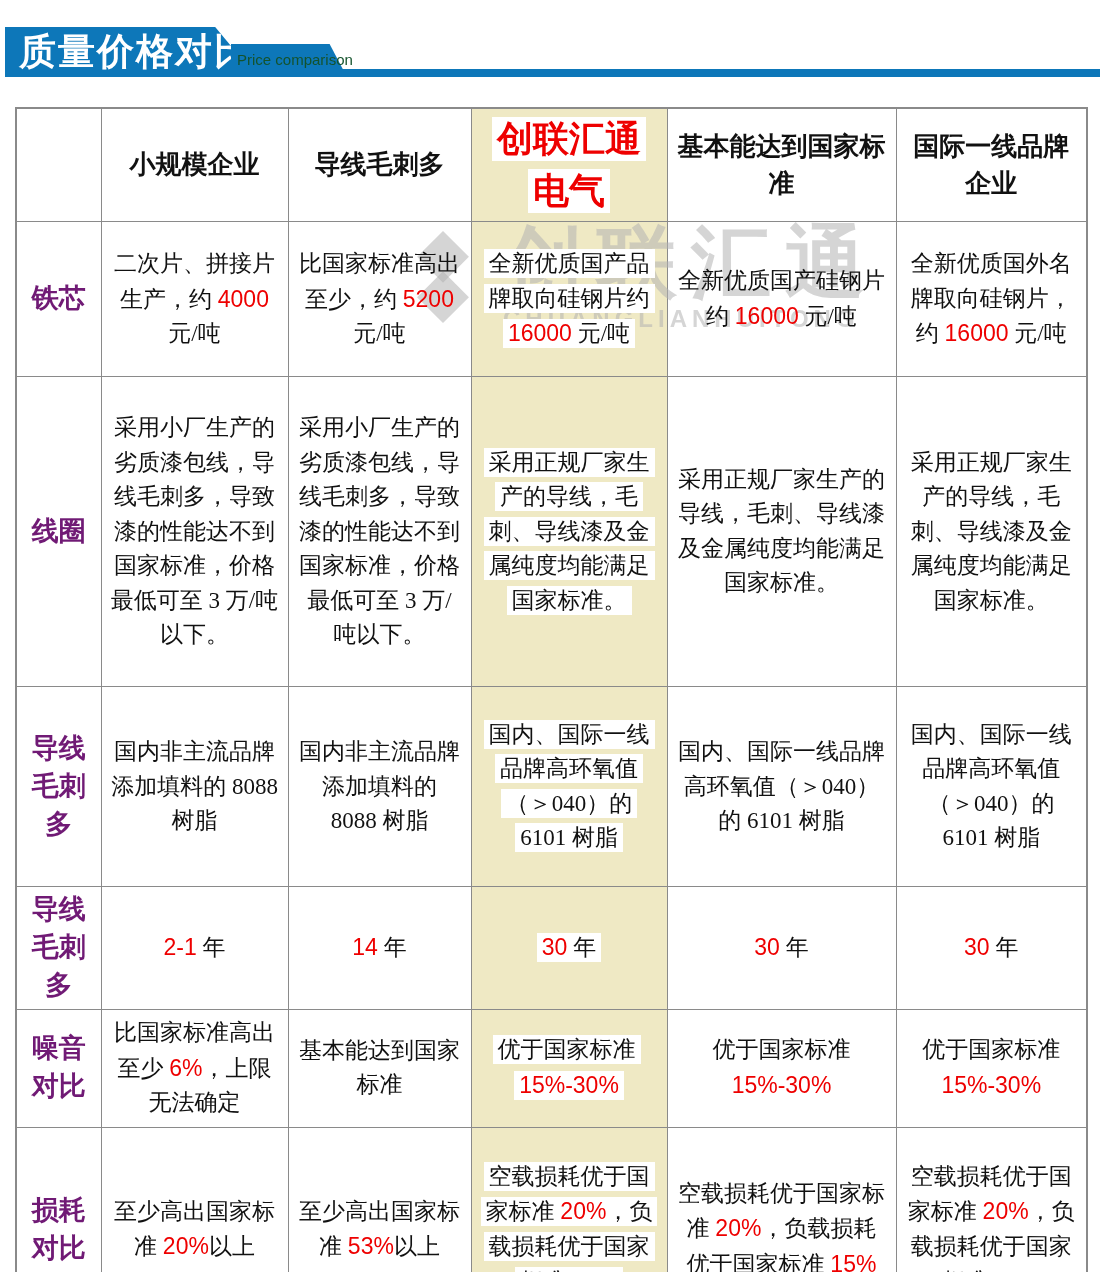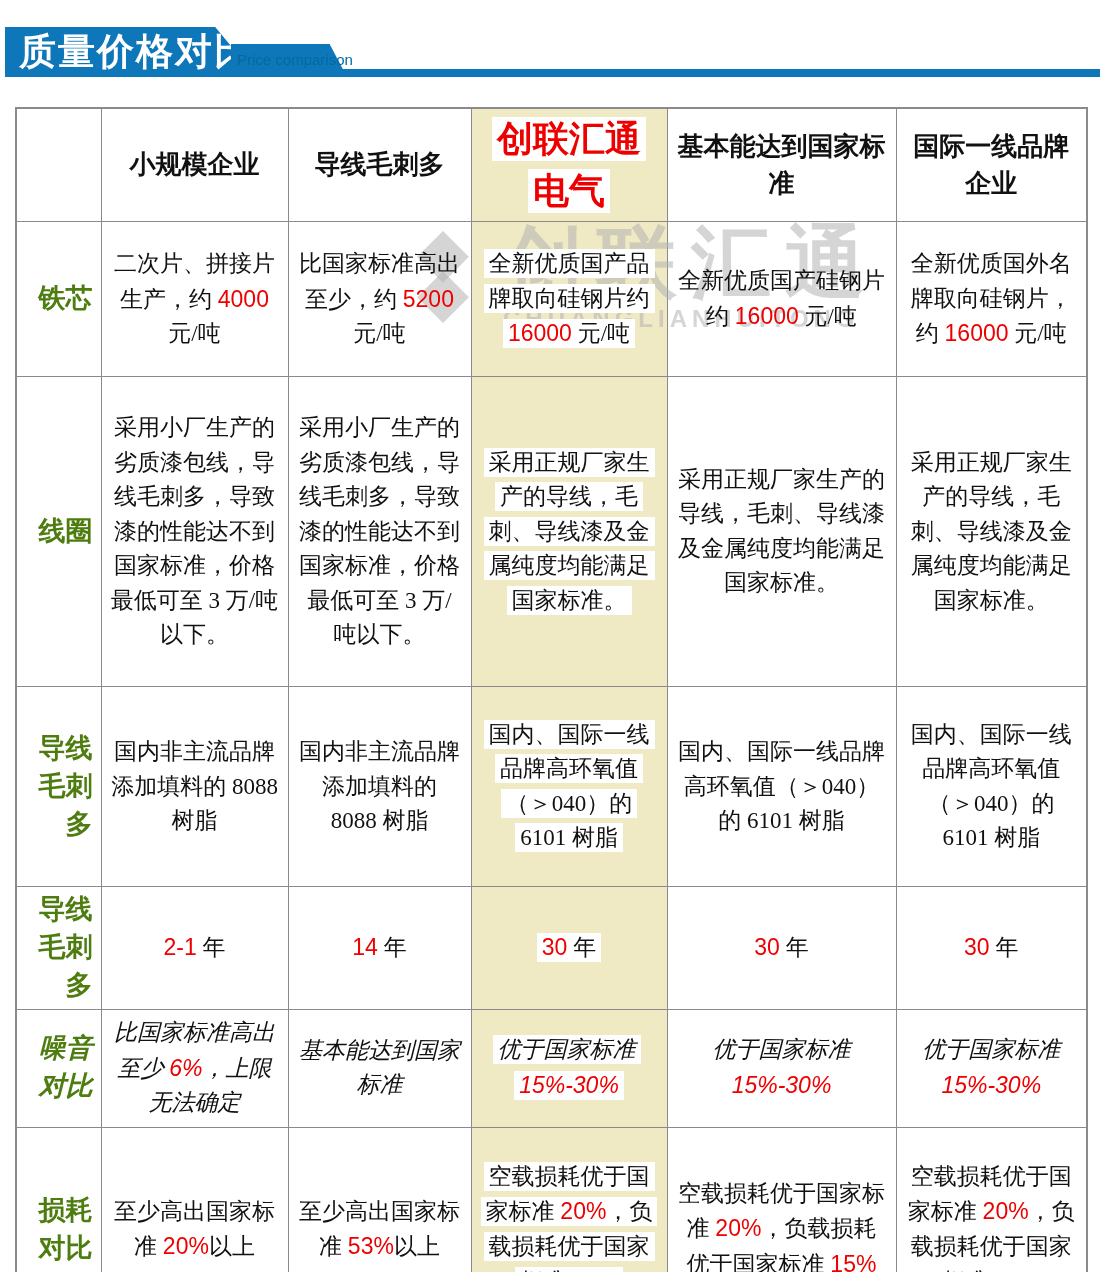--- a/index.html
+++ b/index.html
@@ -9,21 +9,21 @@
 
   
   .banner-main { position:absolute; left:5px; top:27px; width:226px; height:50px;
     background:#0d77b9;
     clip-path:polygon(0 0, 93% 0, 100% 38%, 100% 100%, 0 100%);
     display:flex; align-items:center; }
   .banner-title { color:#ffffff; font-size:37px; font-weight:bold; letter-spacing:2px;
     padding-left:14px; font-family:"Liberation Sans","DejaVu Sans",sans-serif; white-space:nowrap; }
   .banner-mid { position:absolute; left:231px; top:44px; width:116px; height:33px;
     background:#0d77b9; clip-path:polygon(0 0, 85% 0, 100% 100%, 0 100%); }
-  .banner-sub { position:absolute; left:237px; top:51px; color:#0369a1; font-size:15px;
+  .banner-sub { position:absolute; left:237px; top:51px; color:#14532d; font-size:15px;
     font-family:"Liberation Sans","DejaVu Sans",sans-serif; white-space:nowrap; z-index:2; }
   .banner-tail { position:absolute; left:340px; top:69px; width:760px; height:8px;
     background:#0d77b9; }
 
   
   .watermark { position:absolute; left:395px; top:222px; width:640px; height:110px;
     display:flex; align-items:center; z-index:5; pointer-events:none;
     color:rgba(178,178,178,0.55); }
   .wm-text { margin-left:12px; }
   .wm-cn { font-size:80px; font-weight:bold; letter-spacing:14px; line-height:1;
@@ -35,25 +35,25 @@
   .cmp-table { position:absolute; left:15px; top:107px; width:1071px;
     border-collapse:collapse; table-layout:fixed;
     border:2px solid #8a8a8a; }
   .cmp-table th, .cmp-table td { border:1px solid #8a8a8a; vertical-align:middle;
     text-align:center; padding:4px 8px; background:#ffffff; }
   .cmp-table thead tr { height:83px; }
   .cmp-table tbody tr:nth-child(1) { height:155px; }
   .cmp-table tbody tr:nth-child(2) { height:310px; }
   .cmp-table tbody tr:nth-child(3) { height:200px; }
   .cmp-table tbody tr:nth-child(4) { height:80px; }
-  .cmp-table tbody tr:nth-child(5) { height:118px;font-style:italic; }
+  .cmp-table tbody tr:nth-child(5) { height:118px; }
   .cmp-table tbody tr:nth-child(6) { height:205px; }
 
   .cmp-table thead th { font-size:26px; font-weight:bold; color:#111; line-height:1.45; }
-  .cmp-table tbody th { font-size:27px; font-weight:bold; color:#4d7c0f; line-height:1.4;text-align:right; }
+  .cmp-table tbody th { font-size:27px; font-weight:bold; color:#701a75; line-height:1.4; }
   .cmp-table td { font-size:23px; color:#111; line-height:1.5; }
 
   td.brand, th.brand { background:#efe9c4; }
   .cell-text { position:relative; z-index:10; display:inline; }
   .hl { background:#ffffff; padding:2px 5px;
     -webkit-box-decoration-break:clone; box-decoration-break:clone; }
   .brand-title { color:#ee0000; font-weight:bold; font-size:36px; }
   .red { color:#ee0000; font-family:"Liberation Sans","DejaVu Sans",sans-serif; }
 </style>
 </head>

